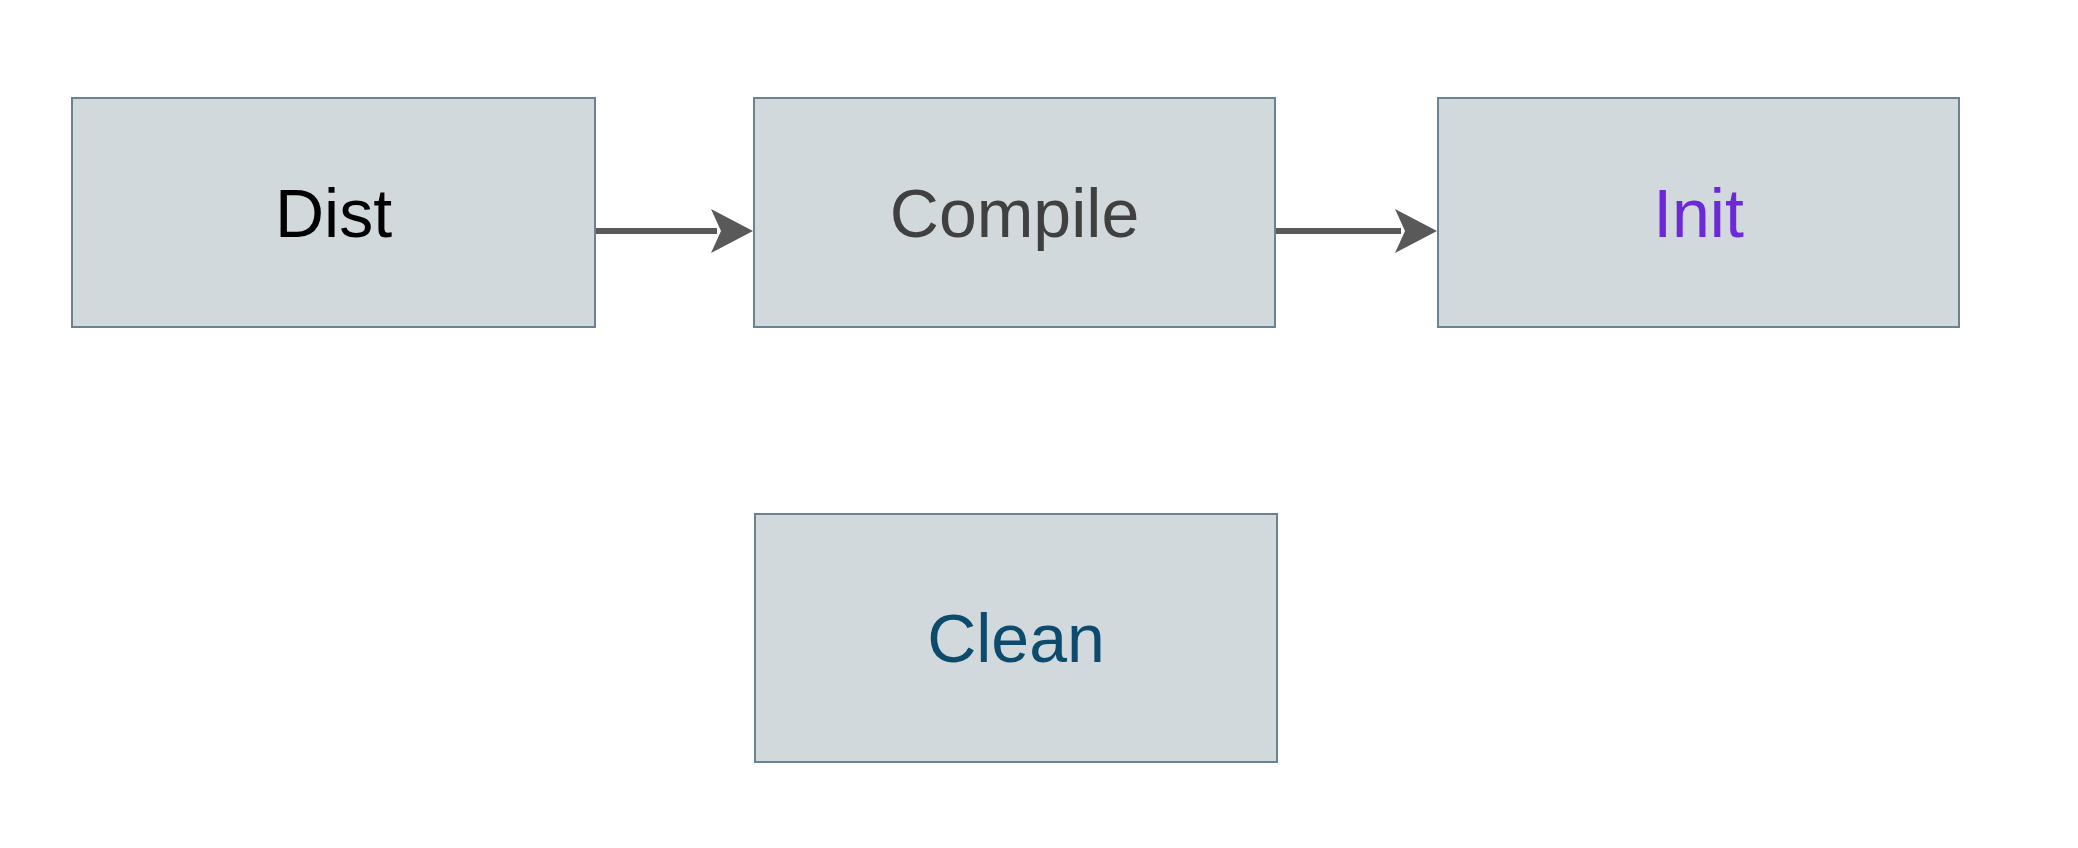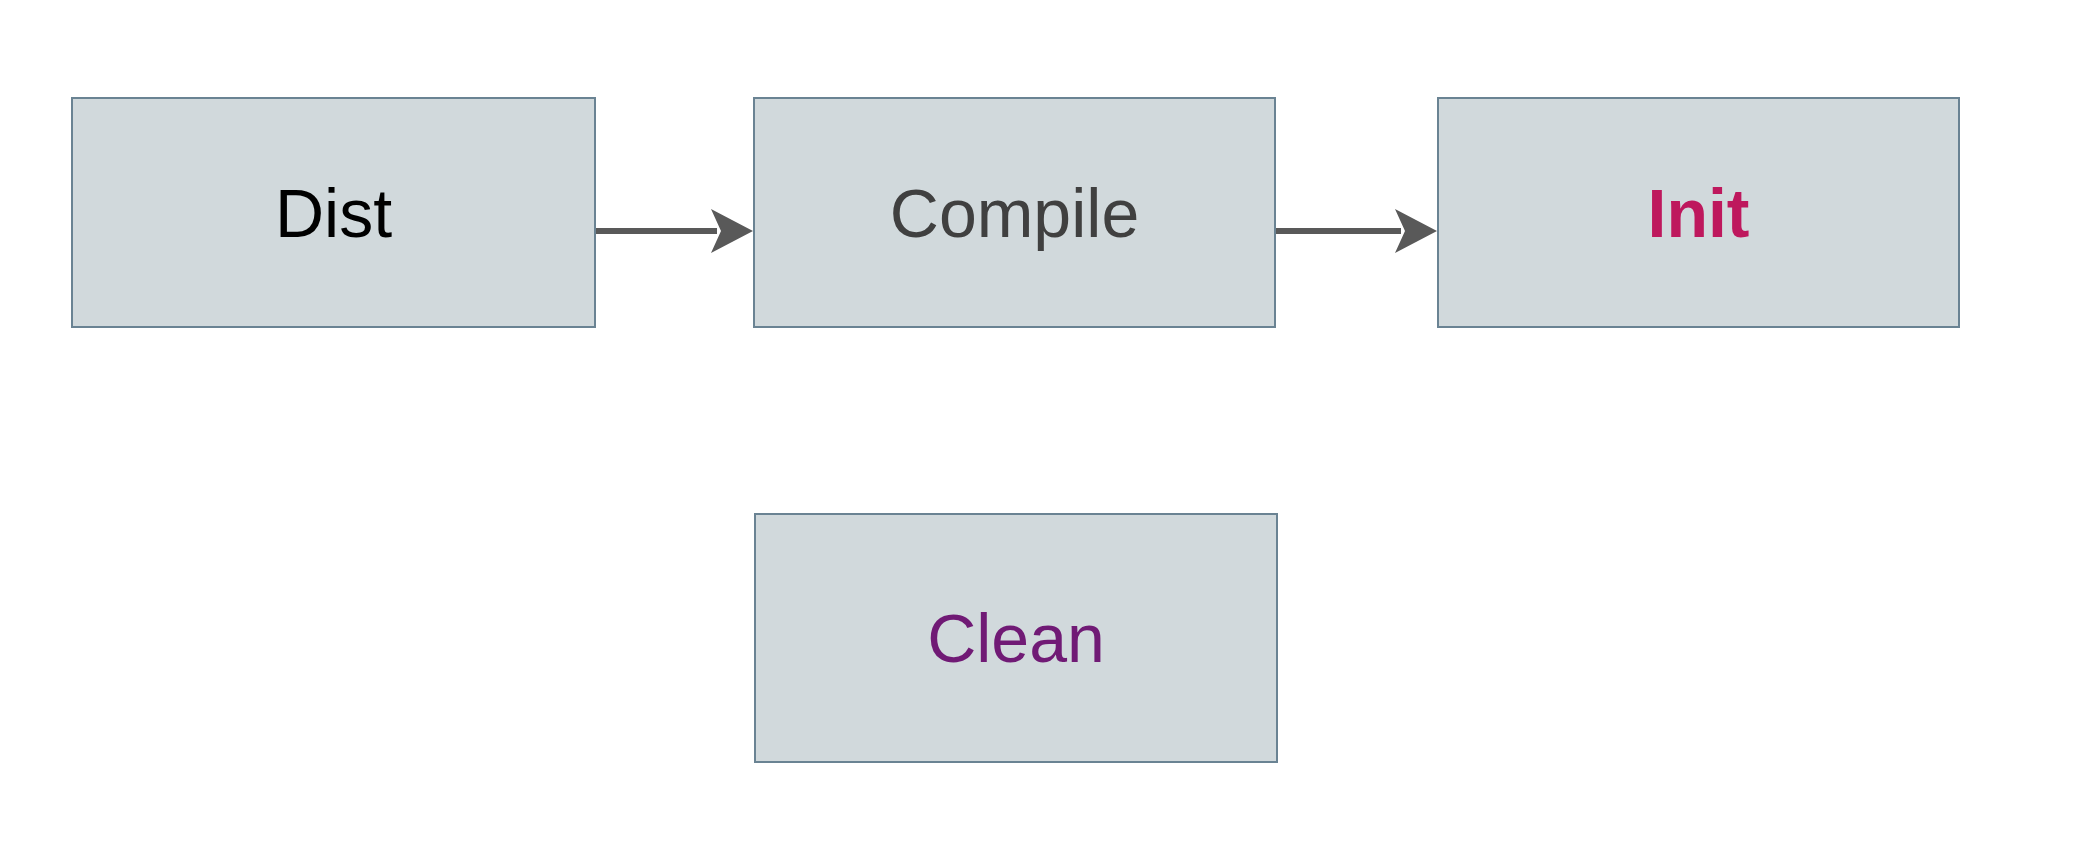--- a/index.html
+++ b/index.html
@@ -63,18 +63,18 @@
         <path d="M 161 22 L 119 0 L 129 22 L 119 44 Z" fill="#595959"></path>
       </svg>
     </div>
     <div class="node" style="left: 71px; top: 97px; width: 525px; height: 231px; background: rgb(209, 217, 220); border-color: rgb(106, 131, 147); border-width: 2px;">
       <span class="node-label" style="color: rgb(0, 0, 0);">Dist</span>
     </div>
     <div class="node" style="left: 753px; top: 97px; width: 523px; height: 231px; background: rgb(209, 217, 220); border-color: rgb(106, 131, 147); border-width: 2px;">
       <span class="node-label" style="color: #404040;">Compile</span>
     </div>
     <div class="node" style="left: 1437px; top: 97px; width: 523px; height: 231px; background: rgb(209, 217, 220); border-color: rgb(106, 131, 147); border-width: 2px;">
-      <span class="node-label" style="color: #be185d; font-weight: bold;">Init</span>
+      <span class="node-label" style="color: #6d28d9;">Init</span>
     </div>
     <div class="node" style="left: 754px; top: 513px; width: 524px; height: 250px; background: rgb(209, 217, 220); border-color: rgb(106, 131, 147); border-width: 2px;">
-      <span class="node-label" style="color: #701a75;">Clean</span>
+      <span class="node-label" style="color: #0c4a6e;">Clean</span>
     </div>
   </div>
 
 </body></html>

